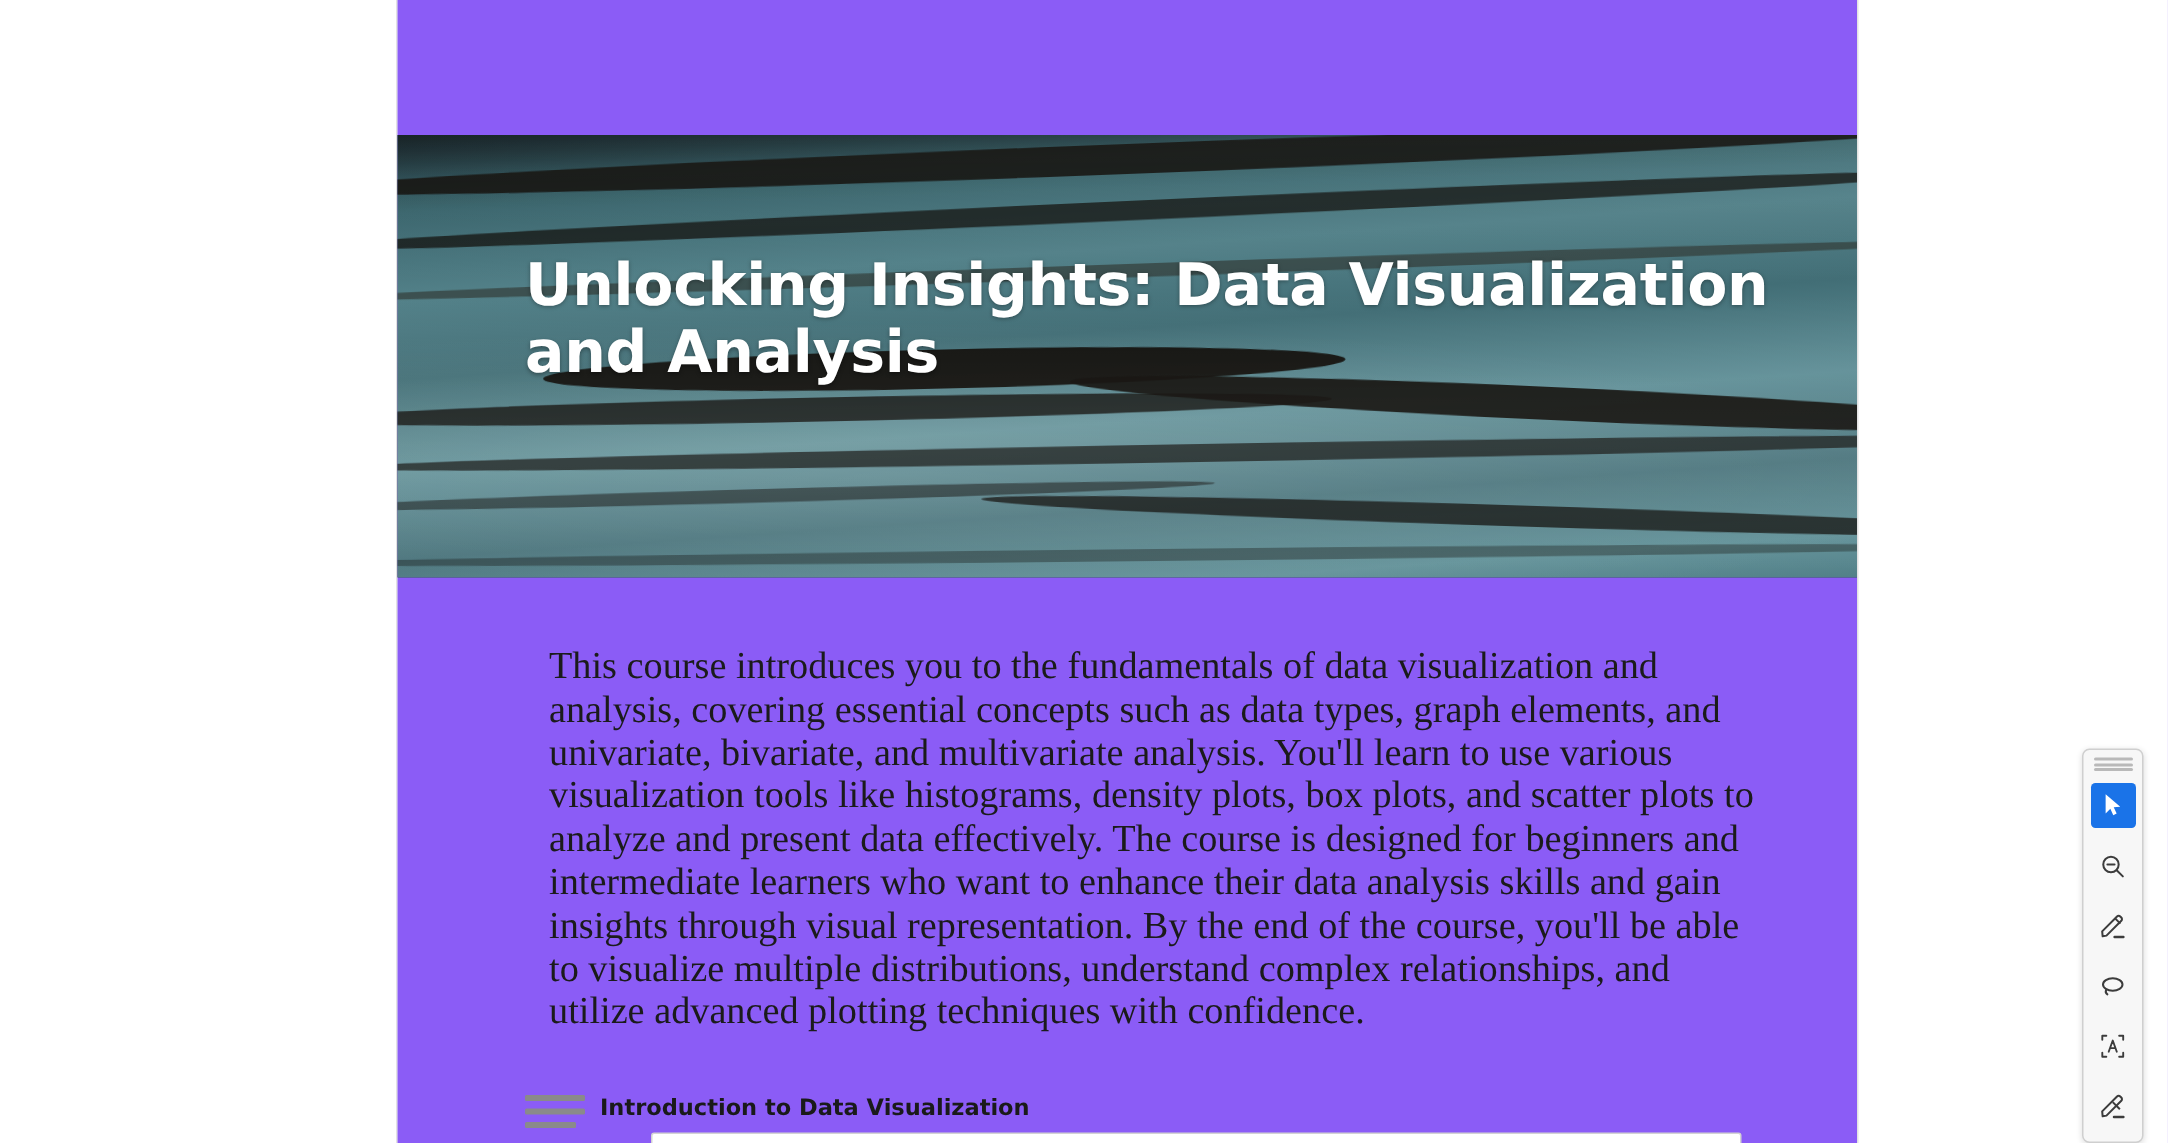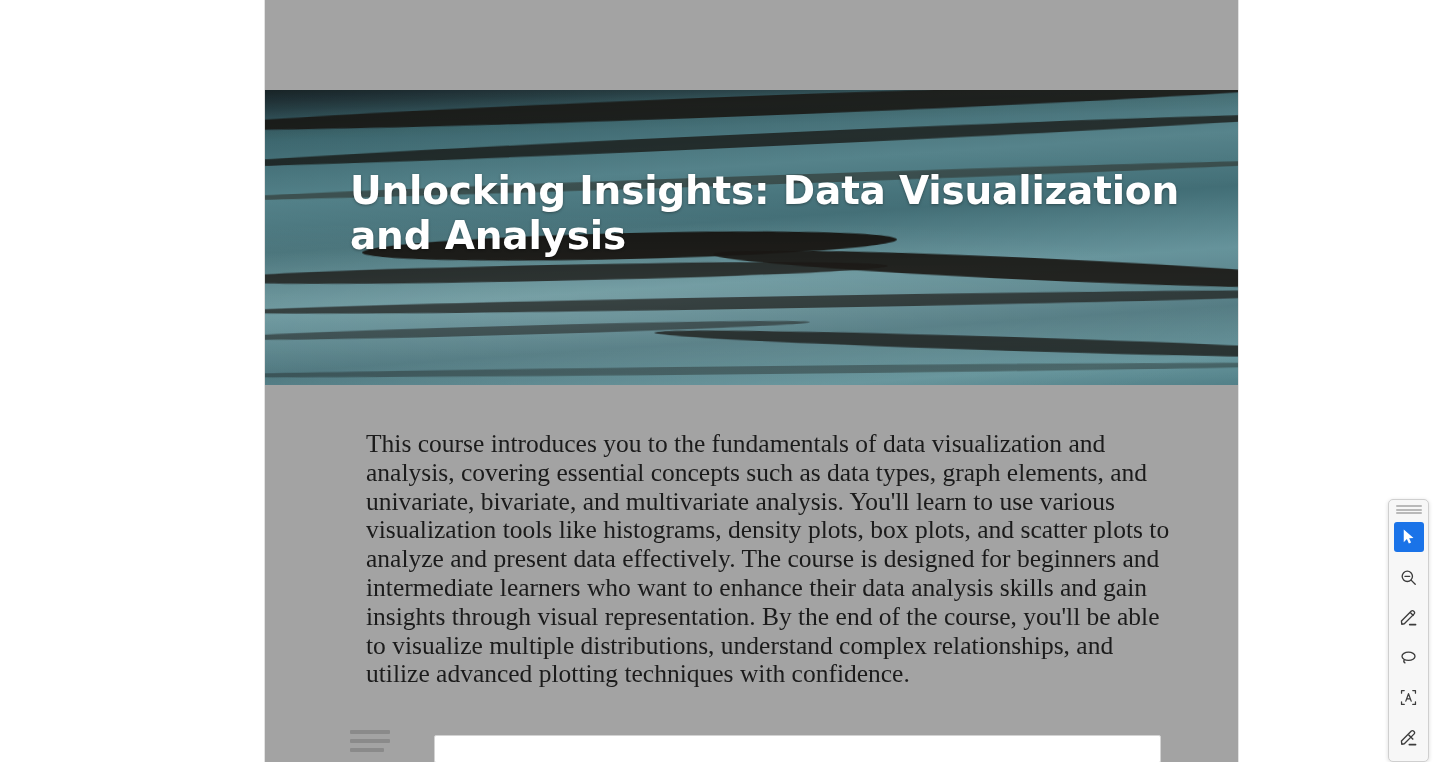--- a/index.html
+++ b/index.html
@@ -38,21 +38,21 @@
     width: 207px;
     border-left: 1px solid #e2e2e2;
   }
 
   .doc-column {
     position: absolute;
     top: 0;
     left: 265px;
     width: 973px;
     height: 762px;
-    background: #a3a3a3;
+    background: #8b5cf6;
   }
 
   
   .hero {
     position: absolute;
     top: 90px;
     left: 0;
     width: 973px;
     height: 295px;
     overflow: hidden;
@@ -244,20 +244,21 @@
 
     <div class="body-text">This course introduces you to the fundamentals of data visualization and analysis, covering essential concepts such as data types, graph elements, and univariate, bivariate, and multivariate analysis. You'll learn to use various visualization tools like histograms, density plots, box plots, and scatter plots to analyze and present data effectively. The course is designed for beginners and intermediate learners who want to enhance their data analysis skills and gain insights through visual representation. By the end of the course, you'll be able to visualize multiple distributions, understand complex relationships, and utilize advanced plotting techniques with confidence.</div>
 
     <div class="section-row">
       <div class="section-handle">
         <i></i>
           <i></i>
           <i></i>
       </div>
       <div class="section-body">
+        <div class="section-heading">Introduction to Data Visualization</div>
         <div class="section-field"></div>
       </div>
     </div>
 
   </div>
 
   <div class="toolbar">
     <div class="toolbar-grip">
       <i></i>
         <i></i>

